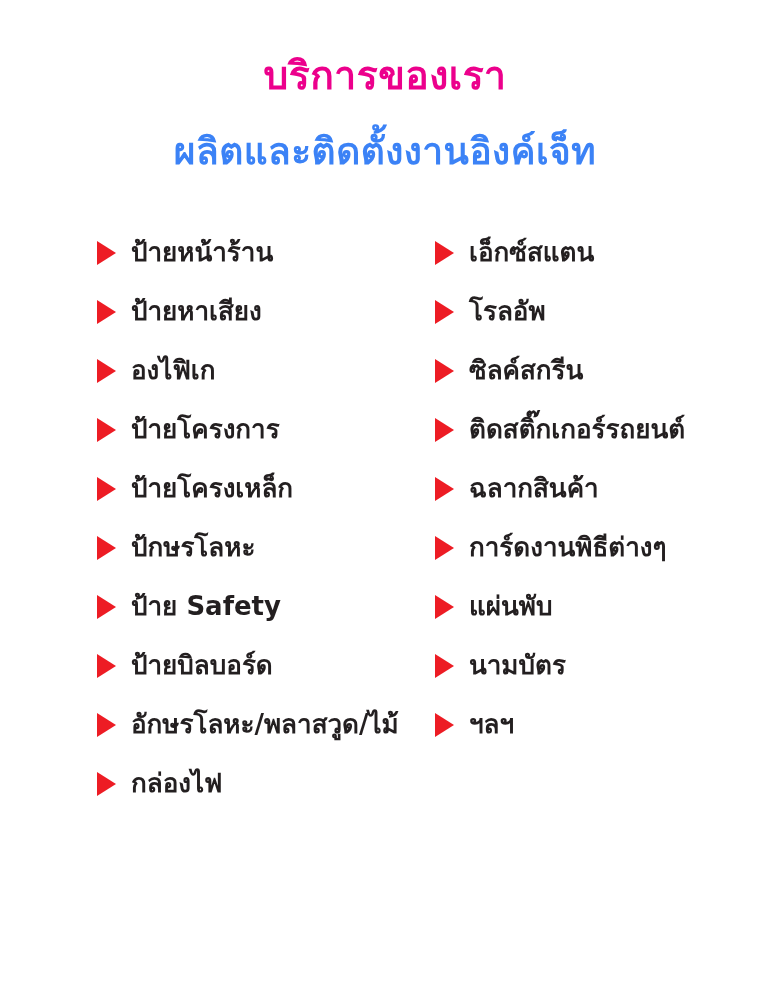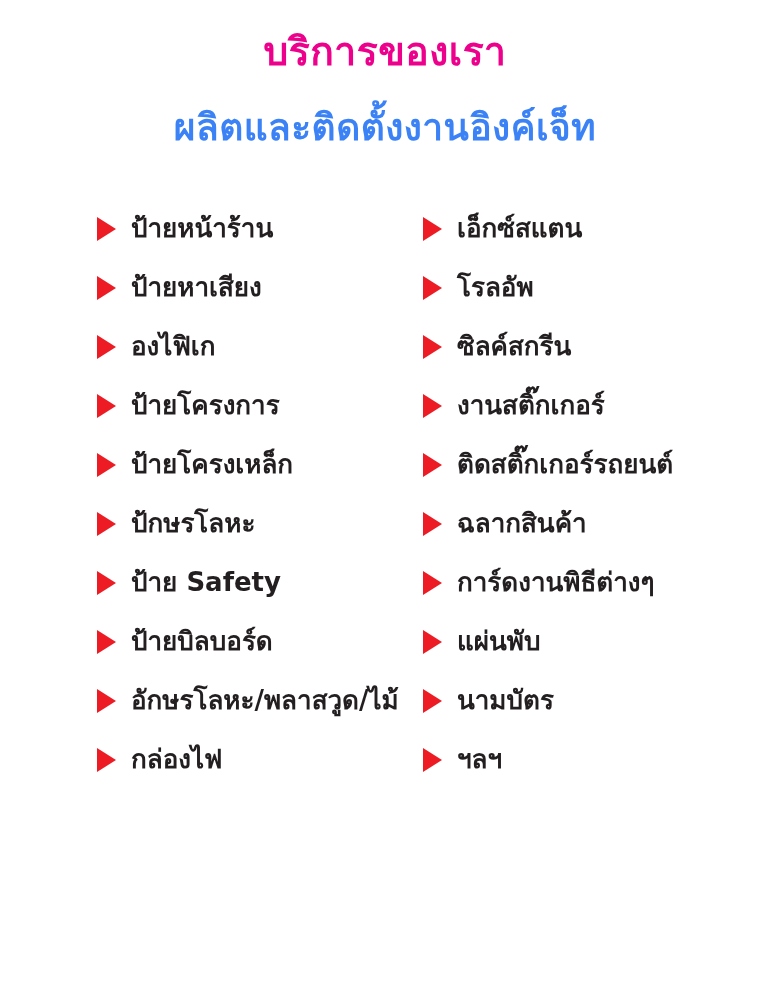--- a/index.html
+++ b/index.html
@@ -13,21 +13,21 @@
     font-family: "DejaVu Sans", sans-serif;
     overflow: hidden;
   }
   .page {
     width: 770px;
     height: 993px;
     box-sizing: border-box;
     display: flex;
     flex-direction: column;
     align-items: center;
-    padding-top: 28px;
+    padding-top: 52px;
     background: #ffffff;
   }
   .title-main {
     font-size: 39px;
     font-weight: bold;
     color: #ec008c;
     letter-spacing: 0.5px;
     line-height: 1.25;
     text-align: center;
   }
@@ -38,21 +38,21 @@
     color: #3b82f6;
     letter-spacing: 0.5px;
     line-height: 1.25;
     text-align: center;
   }
   .columns {
     margin-top: 48px;
     width: 700px;
     display: flex;
     justify-content: flex-start;
-    gap: 0px;
+    gap: 12px;
   }
   .col {
     display: flex;
     flex-direction: column;
   }
   .col-left {
     width: 330px;
     padding-left: 62px;
     box-sizing: border-box;
   }
@@ -144,24 +144,20 @@
       <div class="item">
         <span class="bullet"></span>
         <span class="item-label">โรลอัพ</span>
       </div>
       <div class="item">
         <span class="bullet"></span>
         <span class="item-label">ซิลค์สกรีน</span>
       </div>
       <div class="item">
         <span class="bullet"></span>
-        <span class="item-label">งานสติ๊กเกอร์</span>
-      </div>
-      <div class="item">
-        <span class="bullet"></span>
         <span class="item-label">ติดสติ๊กเกอร์รถยนต์</span>
       </div>
       <div class="item">
         <span class="bullet"></span>
         <span class="item-label">ฉลากสินค้า</span>
       </div>
       <div class="item">
         <span class="bullet"></span>
         <span class="item-label">การ์ดงานพิธีต่างๆ</span>
       </div>

